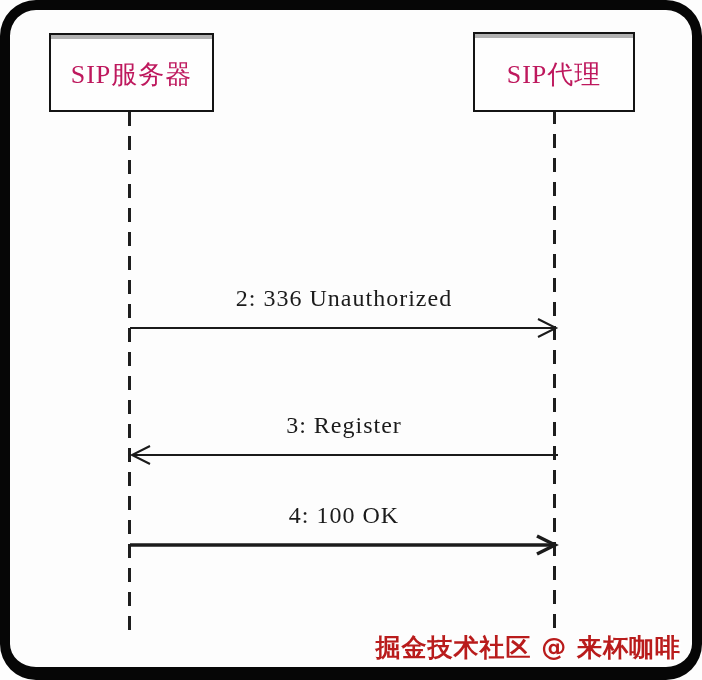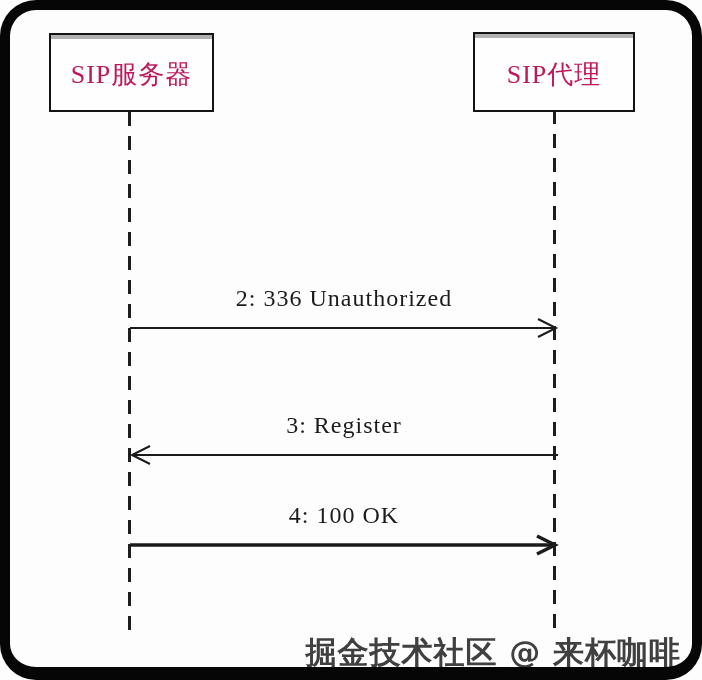--- a/index.html
+++ b/index.html
@@ -93,27 +93,27 @@
     fill: none;
     stroke-width: 2;
     stroke-linecap: butt;
     stroke-linejoin: miter;
   }
   .arrow.bold line, .arrow.bold polyline { stroke-width: 3.5; }
   
   .watermark {
     position: absolute;
     right: 21px;
-    bottom: 6px;
+    bottom: 16px;
     z-index: 20;
     font-family: "DejaVu Sans", "Liberation Sans", sans-serif;
     font-weight: bold;
-    font-size: 31px;
+    font-size: 25px;
     letter-spacing: 1px;
-    color: #404040;
+    color: #b91c1c;
     text-shadow: 2px 2px 0 #ffffff;
     white-space: nowrap;
   }
 </style>
 </head>
 <body>
 
 <div class="stage">
 
   <div class="actor-box left">

